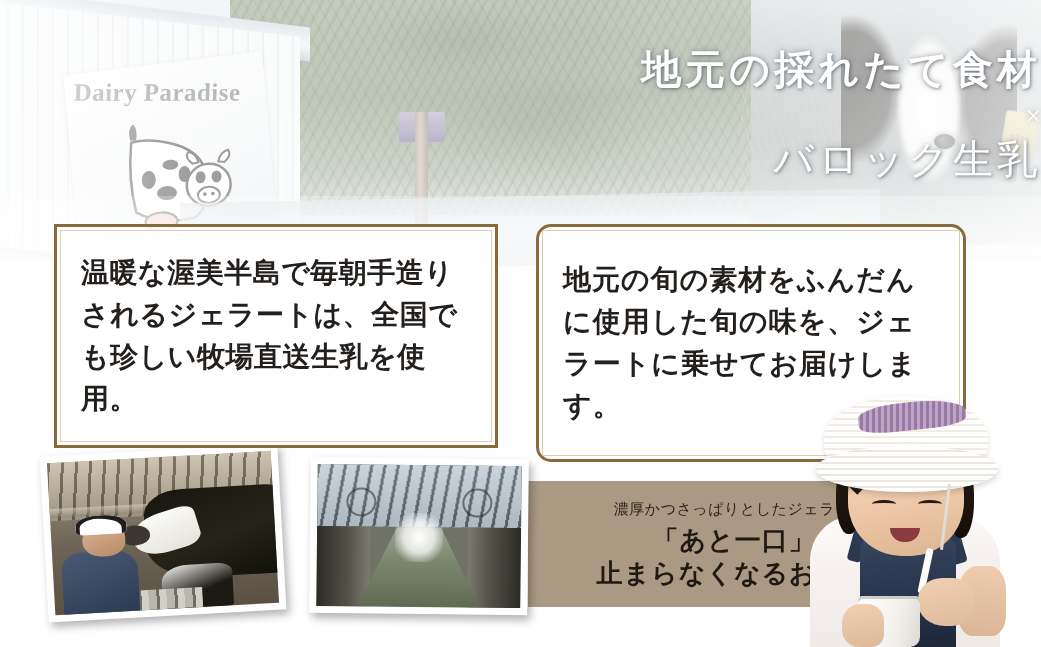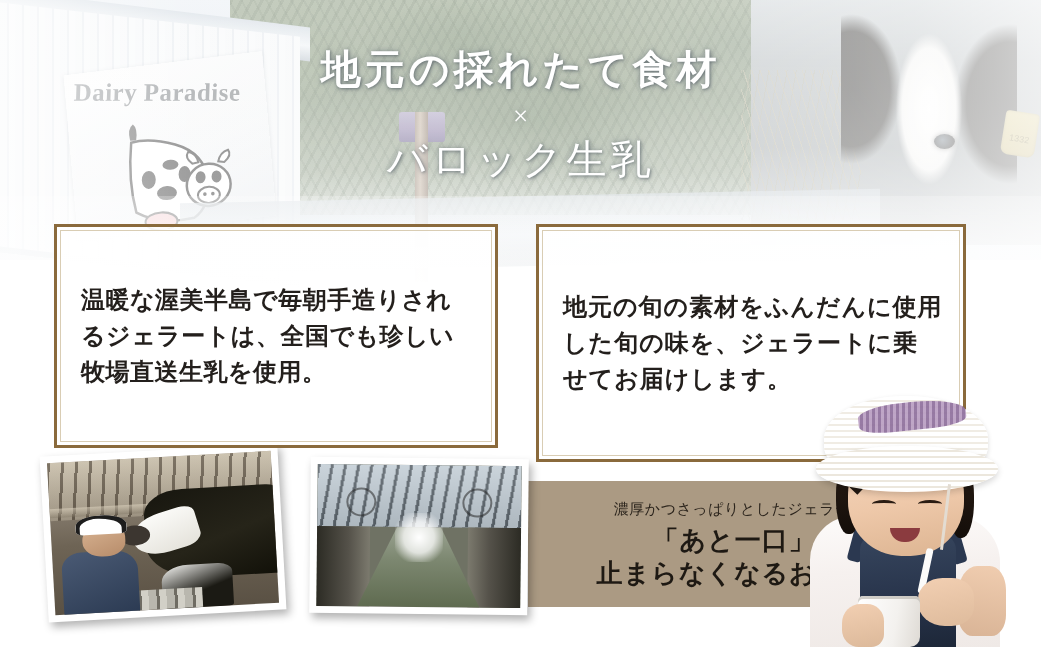--- a/index.html
+++ b/index.html
@@ -189,21 +189,21 @@
     background:
       linear-gradient(90deg, rgba(255,255,255,.55) 0%, rgba(255,255,255,.12) 18%,
                       rgba(255,255,255,.05) 55%, rgba(255,255,255,.35) 88%, rgba(255,255,255,.65) 100%);
   }
 
   
   .headline {
     position: absolute;
     left: 0; top: 48px;
     width: 1041px;
-    text-align: center;
+    text-align: right;
     color: #ffffff;
     z-index: 6;
     pointer-events: none;
   }
   .headline .line1 {
     font-size: 40px;
     font-weight: 700;
     letter-spacing: 4px;
     line-height: 1.1;
     text-shadow: 0 0 6px rgba(90,100,110,.55), 1px 1px 3px rgba(60,70,80,.5);
@@ -237,28 +237,28 @@
     height: 100%;
     border: 1px solid #d9cdb4;
     box-sizing: border-box;
     background: linear-gradient(180deg, rgba(255,255,255,.72), rgba(255,255,255,.93) 55%, rgba(255,255,255,.99));
     display: flex;
     align-items: center;
     padding: 8px 16px 8px 20px;
     box-sizing: border-box;
   }
   .panel-text {
-    font-size: 24px;
+    font-size: 28px;
     font-weight: 700;
     line-height: 1.50;
     color: #231f1c;
     letter-spacing: .5px;
   }
   #panel-left  { left: 54px;  top: 224px; width: 444px; height: 224px; }
-  #panel-right { left: 536px; top: 224px; width: 430px; height: 238px; }
+  #panel-right { left: 536px; top: 224px; width: 430px; height: 238px; border-radius: 15px; }
   #panel-right .panel-text { letter-spacing: 1px; }
 
   
   .photo {
     position: absolute;
     background: #ffffff;
     padding: 7px;
     box-shadow: 3px 5px 9px rgba(0,0,0,.30);
     z-index: 5;
     box-sizing: border-box;

